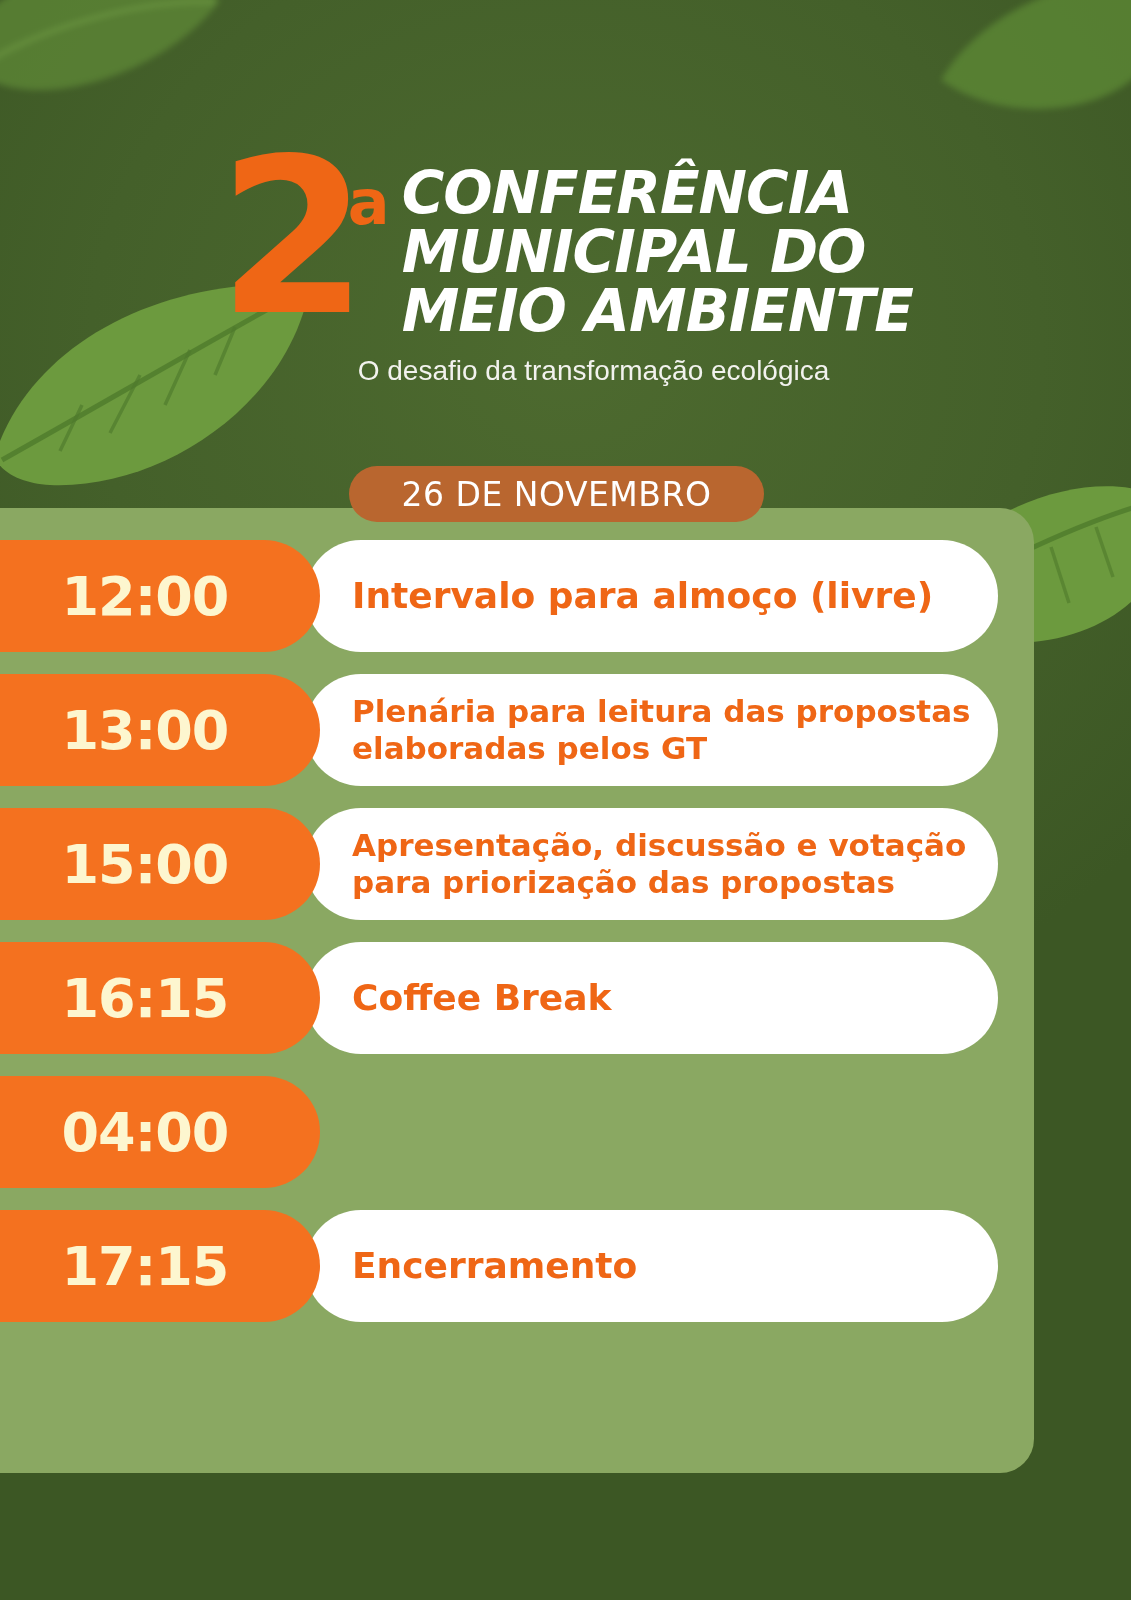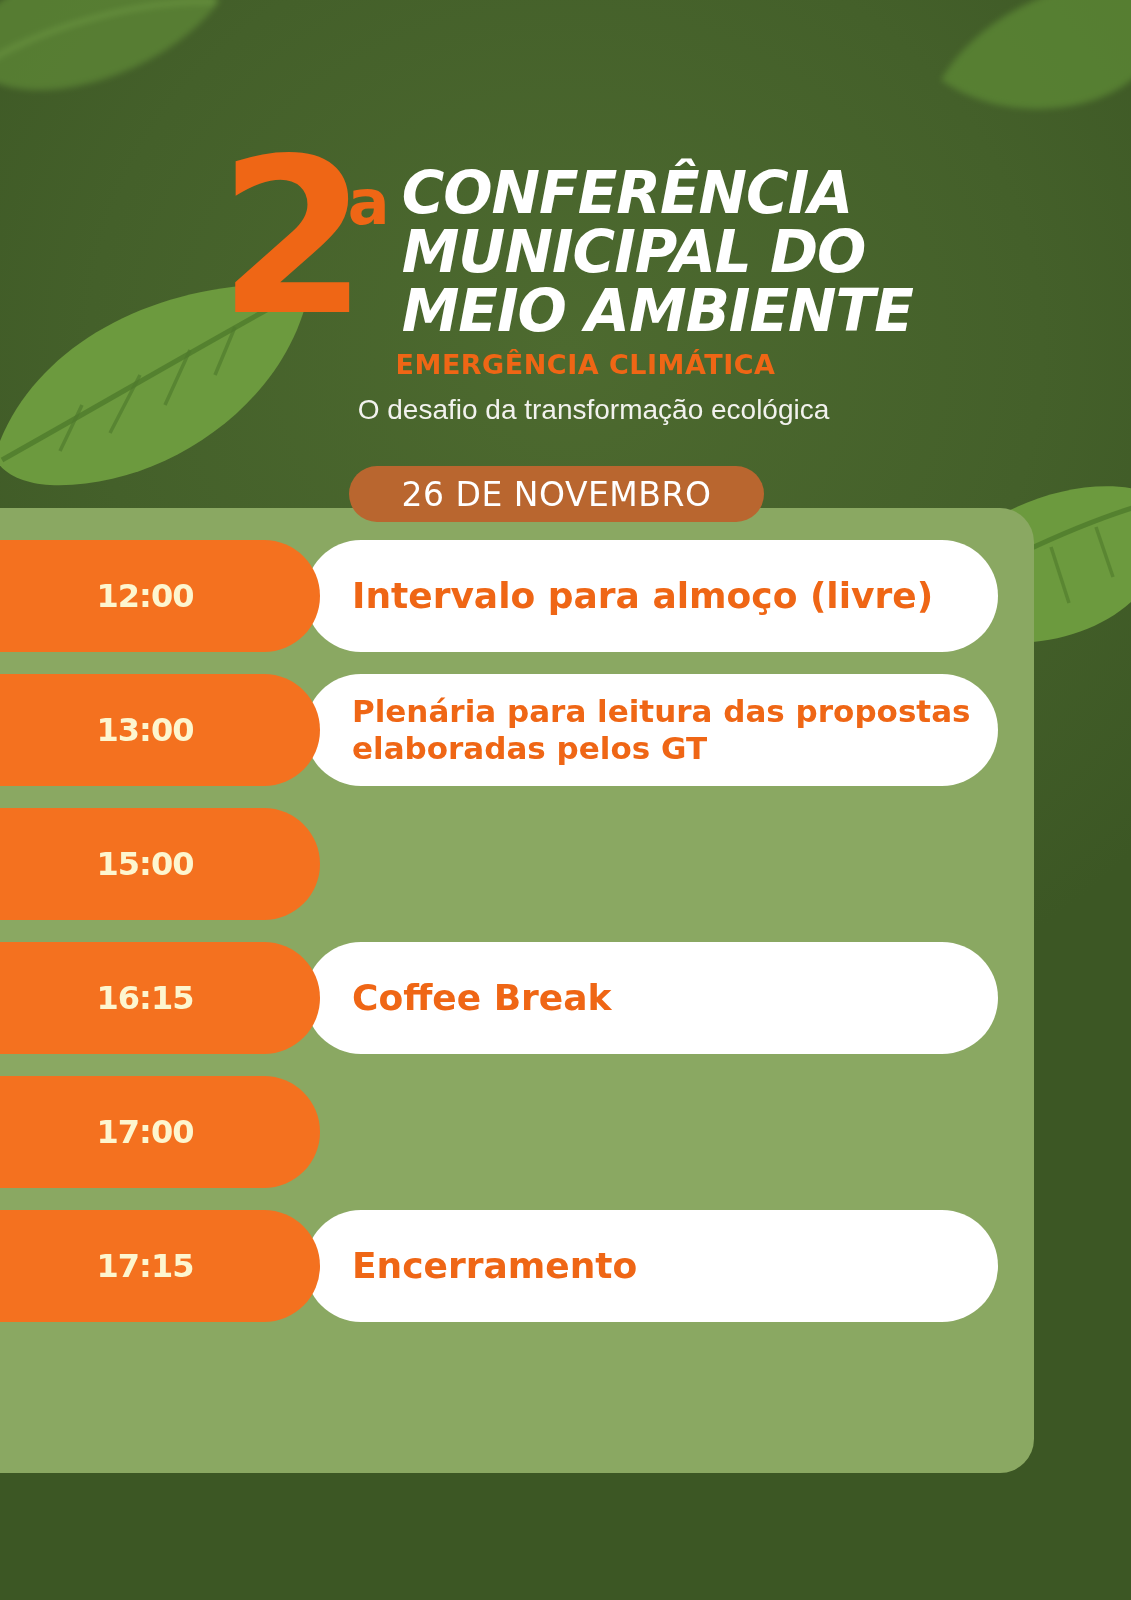--- a/index.html
+++ b/index.html
@@ -181,21 +181,21 @@
     border-radius: 0 56px 56px 0;
     display: flex;
     align-items: center;
     justify-content: center;
     padding-left: 10px;
     box-sizing: border-box;
   }
   .time-pill span {
     font-family: "DejaVu Sans", sans-serif;
     font-weight: bold;
-    font-size: 32px;
+    font-size: 54px;
     color: #fdf6cf;
     letter-spacing: -1px;
   }
 </style>
 </head>
 <body>
 
 <div class="poster">
 
   <svg class="leaf leaf-blur" style="left:-30px; top:-40px; width:260px; height:220px;" viewBox="0 0 260 220">
@@ -222,21 +222,20 @@
   <div class="header">
     <div class="title-row">
       <span class="big-two">2</span>
       <span class="ordinal">a</span>
       <div class="title-block">
         <div class="title-line">CONFERÊNCIA</div>
         <div class="title-line">MUNICIPAL DO</div>
         <div class="title-line">MEIO AMBIENTE</div>
       </div>
     </div>
-    <div class="subtitle-emergency">EMERGÊNCIA CLIMÁTICA</div>
     <div class="subtitle-desc">O desafio da transformação ecológica</div>
   </div>
 
   <div class="panel"></div>
 
   <div class="date-pill">26 DE NOVEMBRO</div>
 
   <div class="schedule">
 
     <div class="row">
@@ -251,37 +250,40 @@
     <div class="row">
       <div class="row-card">
         <div class="row-text">Plenária para leitura das propostas elaboradas pelos GT</div>
       </div>
       <div class="time-pill">
         <span>13:00</span>
       </div>
     </div>
 
     <div class="row">
+      <div class="row-card">
+        <div class="row-text"> Apresentação, discussão e votação para priorização das propostas</div>
+      </div>
       <div class="time-pill">
         <span>15:00</span>
       </div>
     </div>
 
     <div class="row">
       <div class="row-card">
         <div class="row-text big">Coffee Break</div>
       </div>
       <div class="time-pill">
         <span>16:15</span>
       </div>
     </div>
 
     <div class="row">
       <div class="time-pill">
-        <span>17:00</span>
+        <span>04:00</span>
       </div>
     </div>
 
     <div class="row">
       <div class="row-card">
         <div class="row-text big">Encerramento</div>
       </div>
       <div class="time-pill">
         <span>17:15</span>
       </div>

